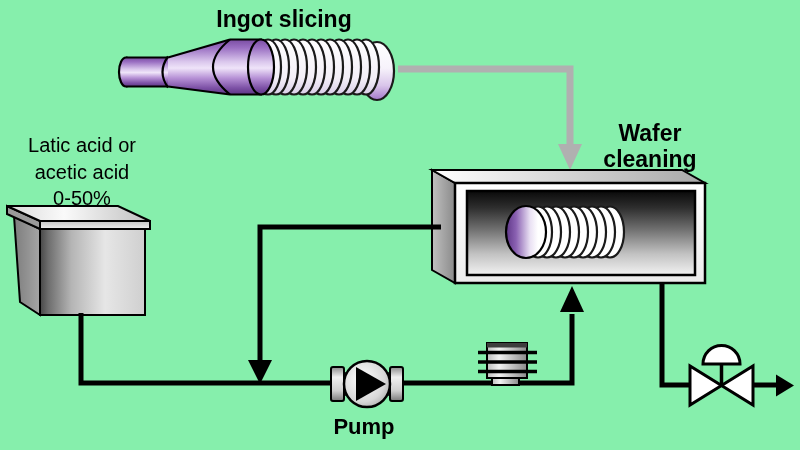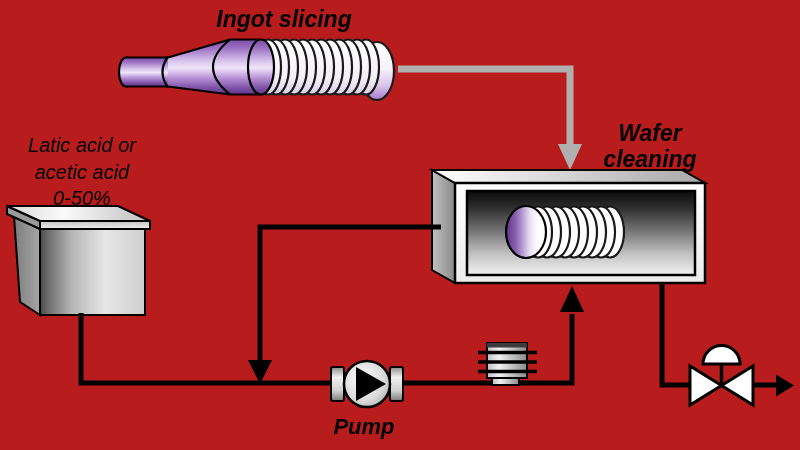--- a/index.html
+++ b/index.html
@@ -1,17 +1,17 @@
 <!DOCTYPE html>
 <html><head>
 <meta charset="utf-8">
 <style>
   html,body{margin:0;padding:0;background:#fff;}
-  .stage{width:800px;height:450px;position:relative;background:#b91c1c;overflow:hidden;
-         font-family:"Liberation Sans", sans-serif;font-style:italic;}
+  .stage{width:800px;height:450px;position:relative;background:#86efac;overflow:hidden;
+         font-family:"Liberation Sans", sans-serif;}
   svg{display:block;}
   text{fill:#000;}
   .t-title{font-size:23px;font-weight:bold;}
   .t-reg{font-size:20px;font-weight:normal;}
   .t-pump{font-size:22px;font-weight:bold;}
 </style>
 </head>
 <body>
 
 <div class="stage">

